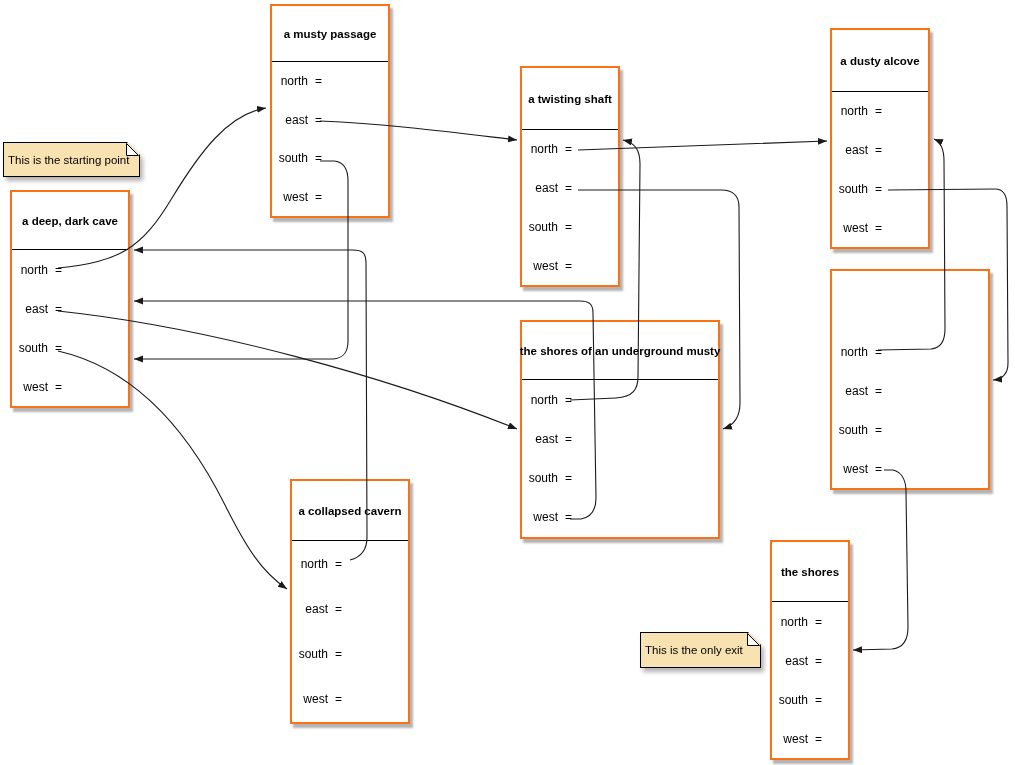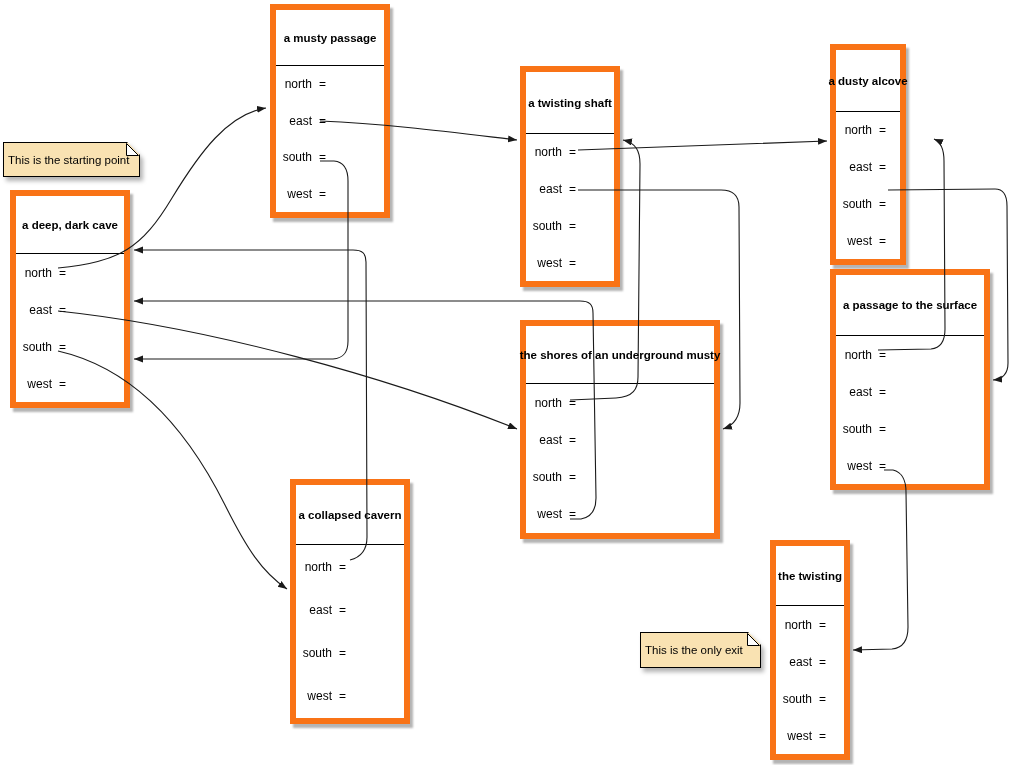--- a/index.html
+++ b/index.html
@@ -3,21 +3,21 @@
 <meta charset="utf-8">
 <style>
   html,body{margin:0;padding:0;background:#ffffff;}
   body{font-family:"Liberation Sans","DejaVu Sans",sans-serif;}
   .canvas{position:relative;width:1015px;height:765px;background:#ffffff;overflow:hidden;}
 
   
   .room{
     position:absolute;
     background:#ffffff;
-    border:6px solid #f97316;
+    border:2px solid #f97316;
     box-shadow:3px 4px 2px #b4b4b4;
     box-sizing:border-box;
     z-index:1;
   }
   .room-header{
     display:flex;align-items:center;justify-content:center;
     border-bottom:1px solid #000000;
     box-sizing:border-box;
   }
   .room-title{
@@ -90,21 +90,21 @@
           <span class="exit-label">south</span>
           <span class="exit-eq">=</span>
         </div>
         <div class="exit-row">
           <span class="exit-label">west</span>
           <span class="exit-eq">=</span>
         </div>
       </div>
   </div>
 
-  <div class="room" style="left:830px;top:44px;width:76px;height:221px;">
+  <div class="room" style="left:830px;top:28px;width:100px;height:221px;">
     <div class="room-header" style="height:62px;">
       <span class="room-title">a dusty alcove</span>
     </div>
     <div class="room-rows" style="top:62px;">
         <div class="exit-row">
           <span class="exit-label">north</span>
           <span class="exit-eq">=</span>
         </div>
         <div class="exit-row">
           <span class="exit-label">east</span>
@@ -163,23 +163,20 @@
           <span class="exit-eq">=</span>
         </div>
         <div class="exit-row">
           <span class="exit-label">west</span>
           <span class="exit-eq">=</span>
         </div>
       </div>
   </div>
 
   <div class="room" style="left:830px;top:269px;width:160px;height:221px;">
-    <div class="room-header" style="height:61px;">
-      <span class="room-title">a passage to the surface</span>
-    </div>
     <div class="room-rows" style="top:61px;">
         <div class="exit-row">
           <span class="exit-label">north</span>
           <span class="exit-eq">=</span>
         </div>
         <div class="exit-row">
           <span class="exit-label">east</span>
           <span class="exit-eq">=</span>
         </div>
         <div class="exit-row">
@@ -212,21 +209,21 @@
         </div>
         <div class="exit-row">
           <span class="exit-label">west</span>
           <span class="exit-eq">=</span>
         </div>
       </div>
   </div>
 
   <div class="room" style="left:770px;top:540px;width:80px;height:220px;">
     <div class="room-header" style="height:60px;">
-      <span class="room-title">the twisting</span>
+      <span class="room-title">the shores</span>
     </div>
     <div class="room-rows" style="top:60px;">
         <div class="exit-row">
           <span class="exit-label">north</span>
           <span class="exit-eq">=</span>
         </div>
         <div class="exit-row">
           <span class="exit-label">east</span>
           <span class="exit-eq">=</span>
         </div>

